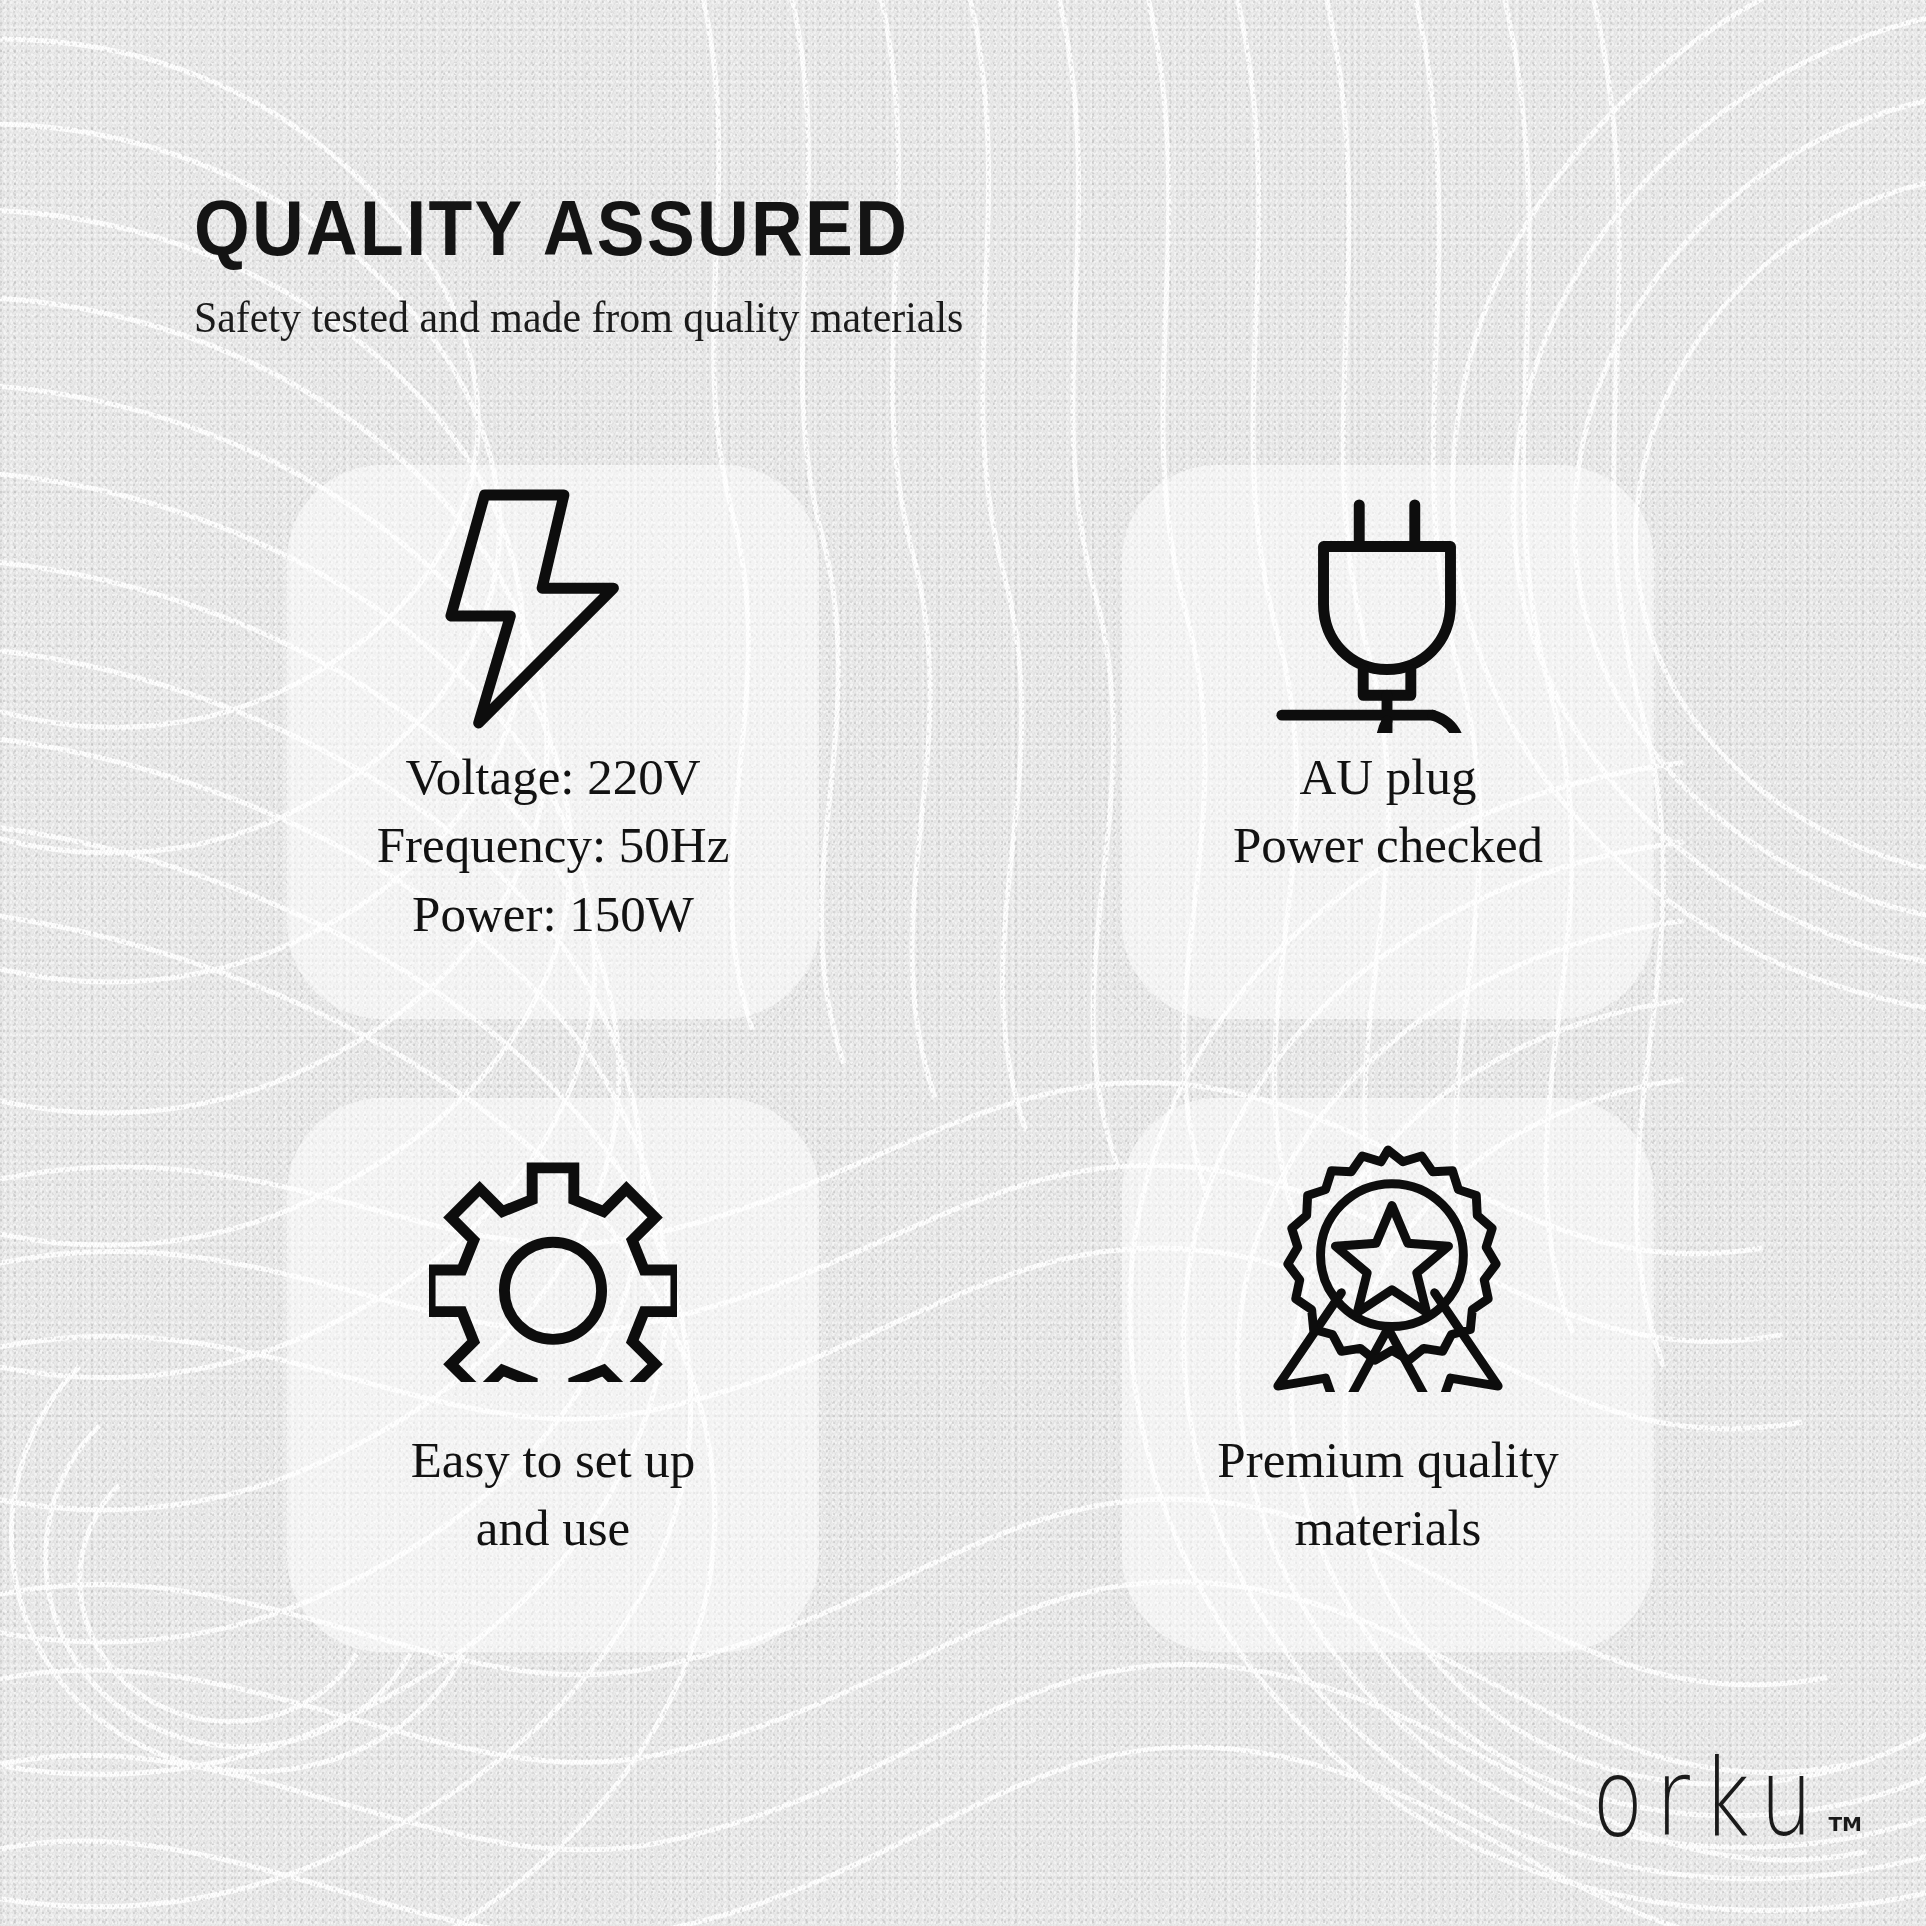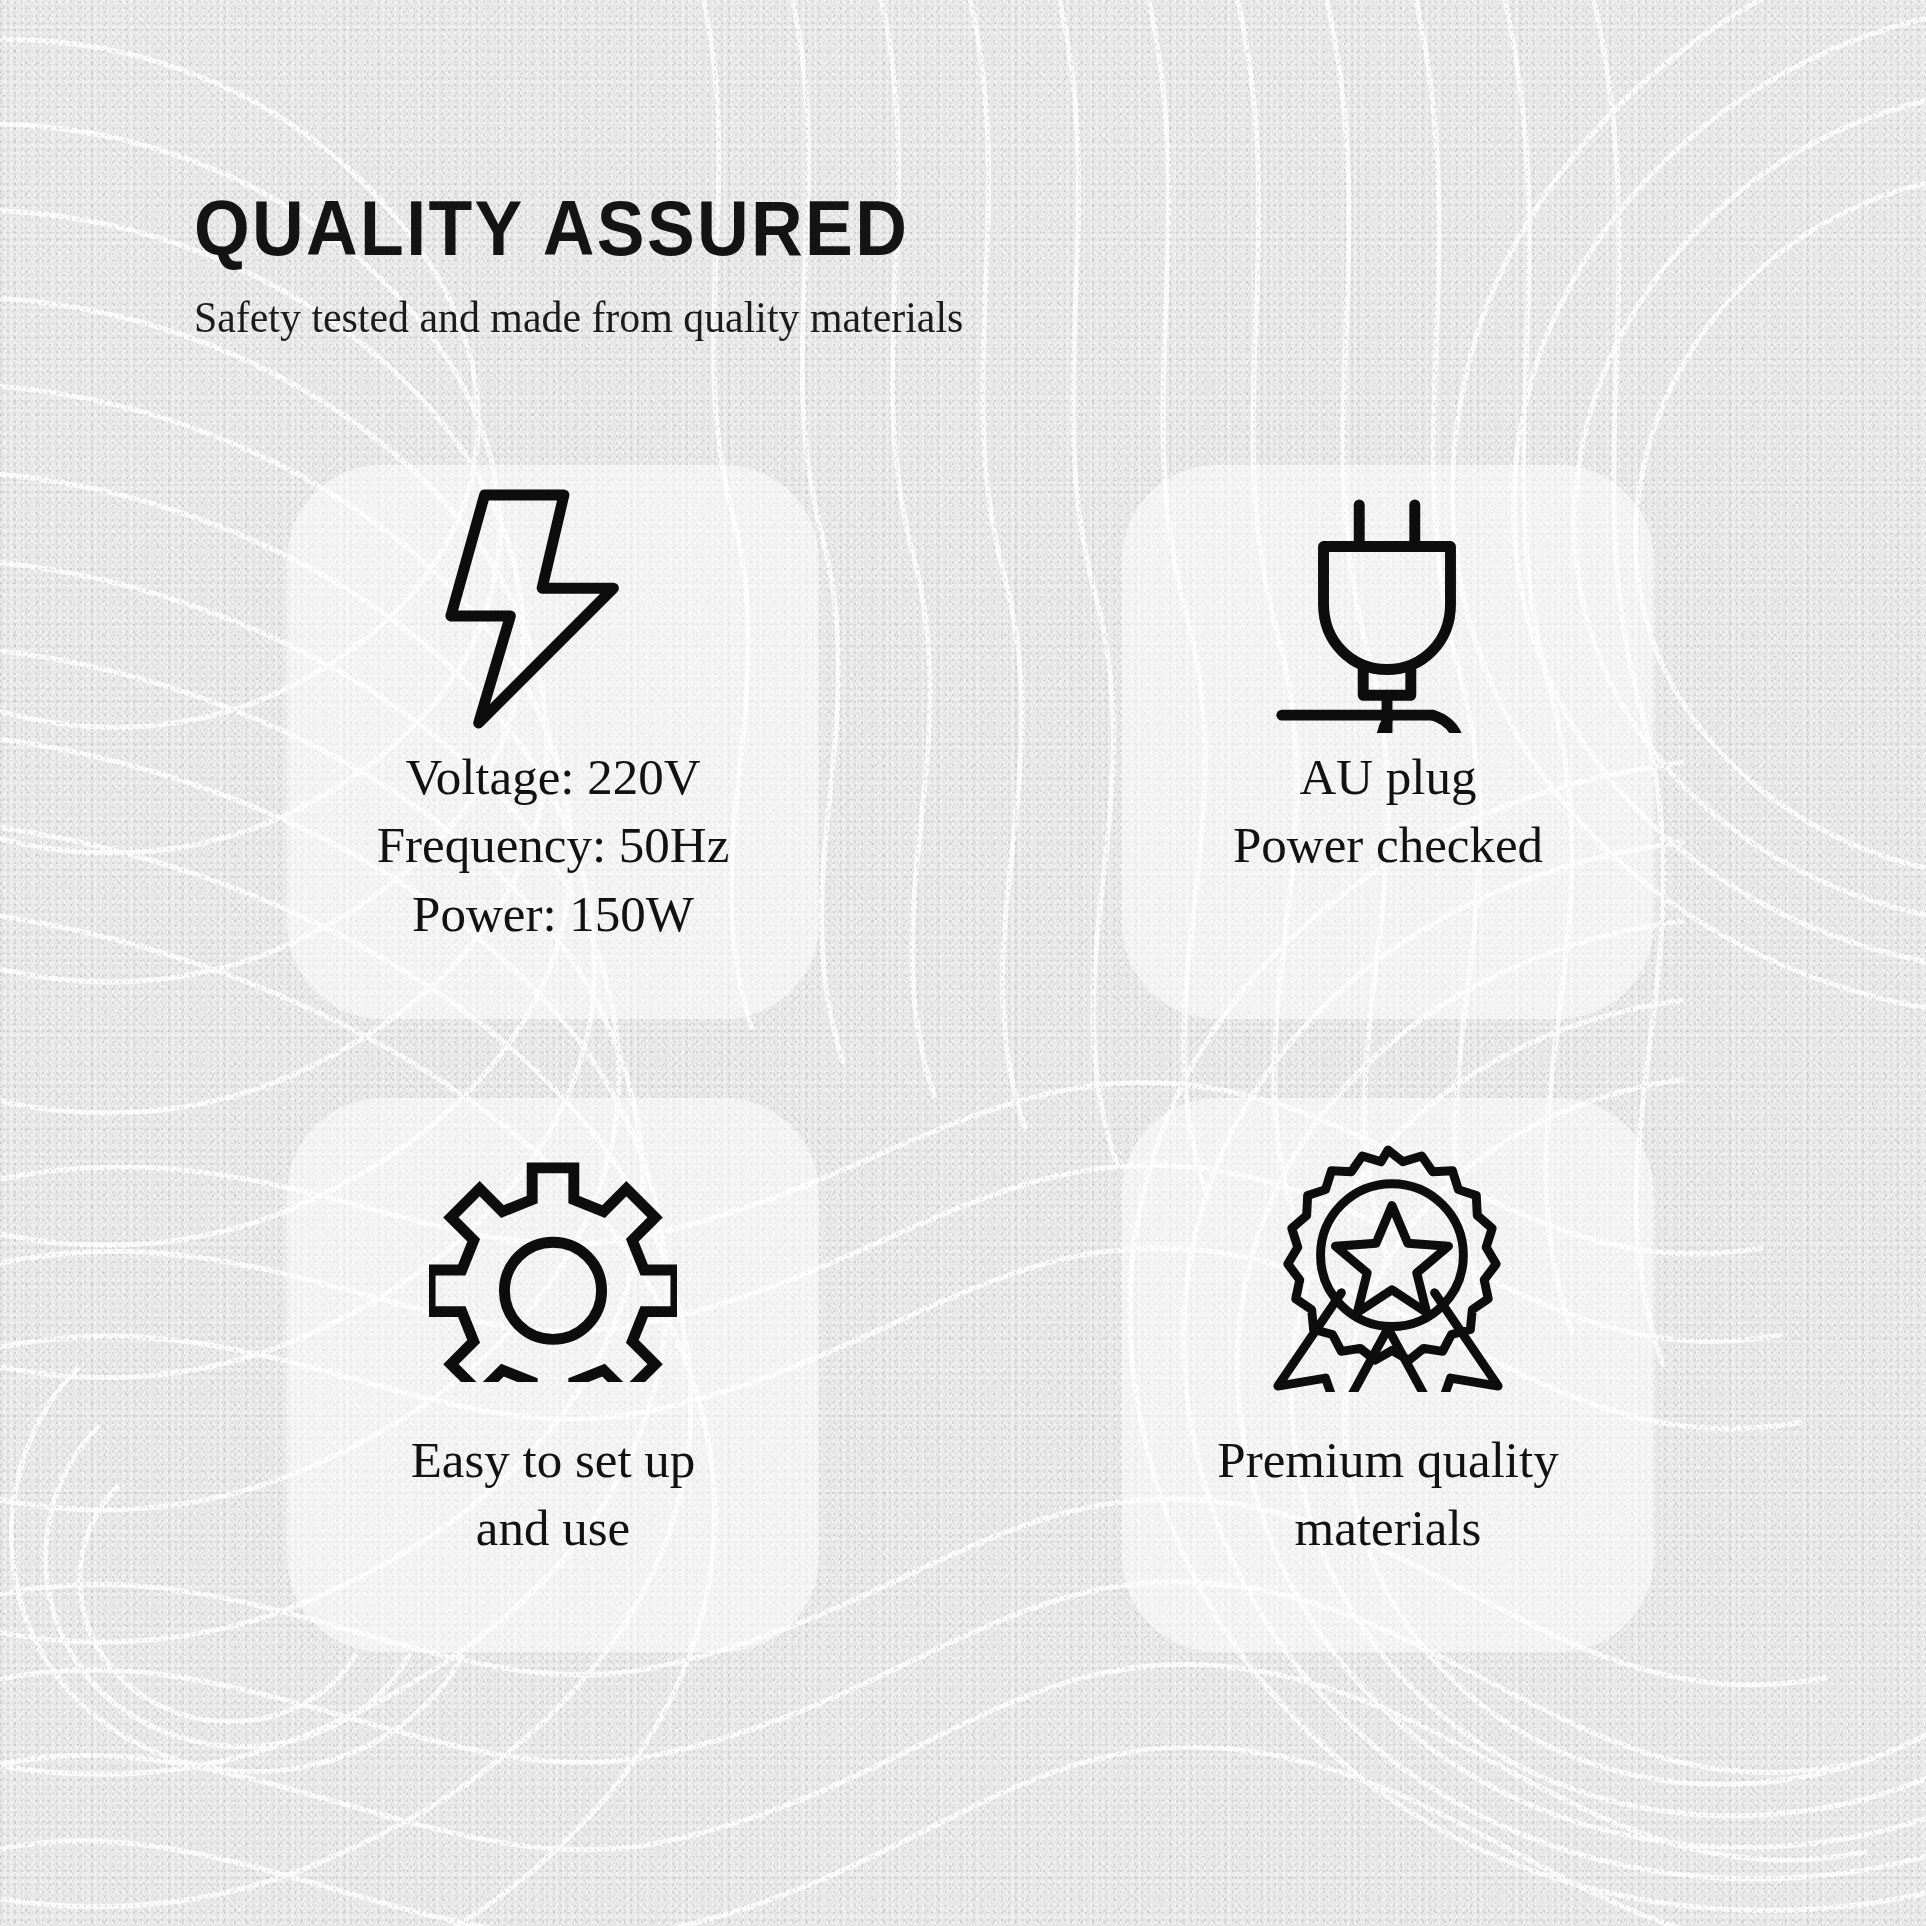--- a/index.html
+++ b/index.html
@@ -319,15 +319,19 @@
 
           <circle cx="125" cy="138" r="49"></circle>
         </svg>
       </div>
       <div class="card-text">Easy to set up
 and use</div>
     </div>
 
   </div>
 
+  <div class="logo">
+    <span class="logo-word">orku</span>
+    <span class="logo-tm">TM</span>
+  </div>
 
 </div>
 
 
 </body></html>

